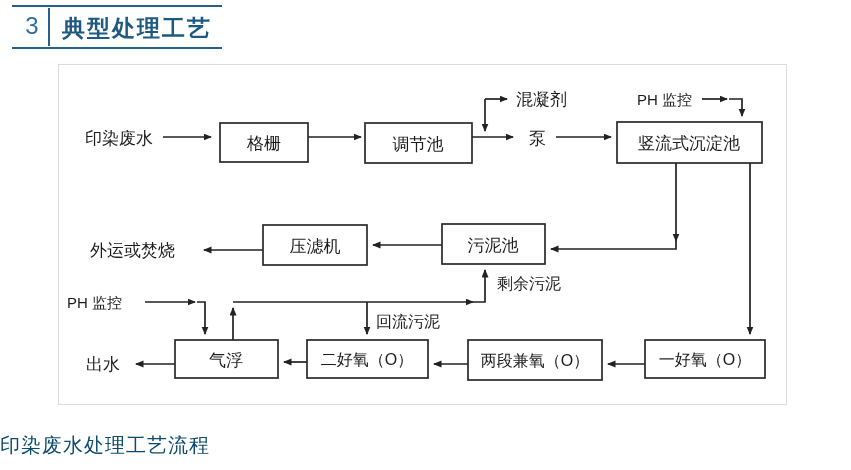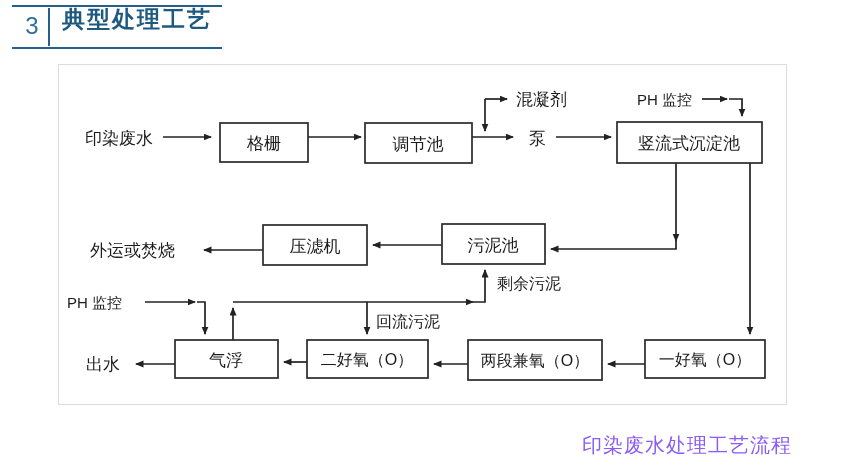--- a/index.html
+++ b/index.html
@@ -5,37 +5,37 @@
   html,body{margin:0;padding:0;background:#ffffff;}
   .page{position:relative;width:851px;height:470px;background:#ffffff;overflow:hidden;
         font-family:"Liberation Sans",sans-serif;}
   
   .hr-top,.hr-bot{position:absolute;left:12px;width:210px;height:2px;background:#24608a;}
   .hr-top{top:5px;}
   .hr-bot{top:47px;}
   .sec-num{position:absolute;left:20px;top:12px;width:24px;text-align:center;
            font-size:24px;color:#2f6f9c;}
   .vdiv{position:absolute;left:48px;top:8px;width:2px;height:38px;background:#24608a;}
-  .sec-title{position:absolute;left:62px;top:4px;font-size:23px;font-weight:bold;
+  .sec-title{position:absolute;left:62px;top:13px;font-size:23px;font-weight:bold;
              color:#1e5a80;letter-spacing:2px;}
   
   .frame{position:absolute;left:58px;top:64px;width:727px;height:339px;
          border:1px solid #dcdcdc;background:#ffffff;}
   svg.flow{position:absolute;left:0;top:0;}
   svg.flow text{font-family:"Liberation Sans",sans-serif;fill:#1c1c1c;}
   .node-rect{fill:#ffffff;stroke:#2a2a2a;stroke-width:1.7;}
   .node-label{font-size:17px;text-anchor:middle;}
   .node-label.small{font-size:16px;}
   .free-label{font-size:17px;}
   .free-label.small{font-size:15px;}
   .free-label.mid{font-size:16px;}
   .edge{stroke:#222222;stroke-width:1.7;fill:none;}
   
-  .caption{position:absolute;left:0;top:432px;width:792px;text-align:right;
-           font-size:20px;color:#8b5cf6;letter-spacing:1px;}
+  .caption{position:absolute;left:0;top:432px;width:792px;text-align:left;
+           font-size:20px;color:#0c4a6e;letter-spacing:1px;}
 </style>
 </head>
 <body>
 
 <div class="page">
 
   <div class="hr-top"></div>
   <div class="sec-num">3</div>
   <div class="vdiv"></div>
   <div class="sec-title">典型处理工艺</div>

